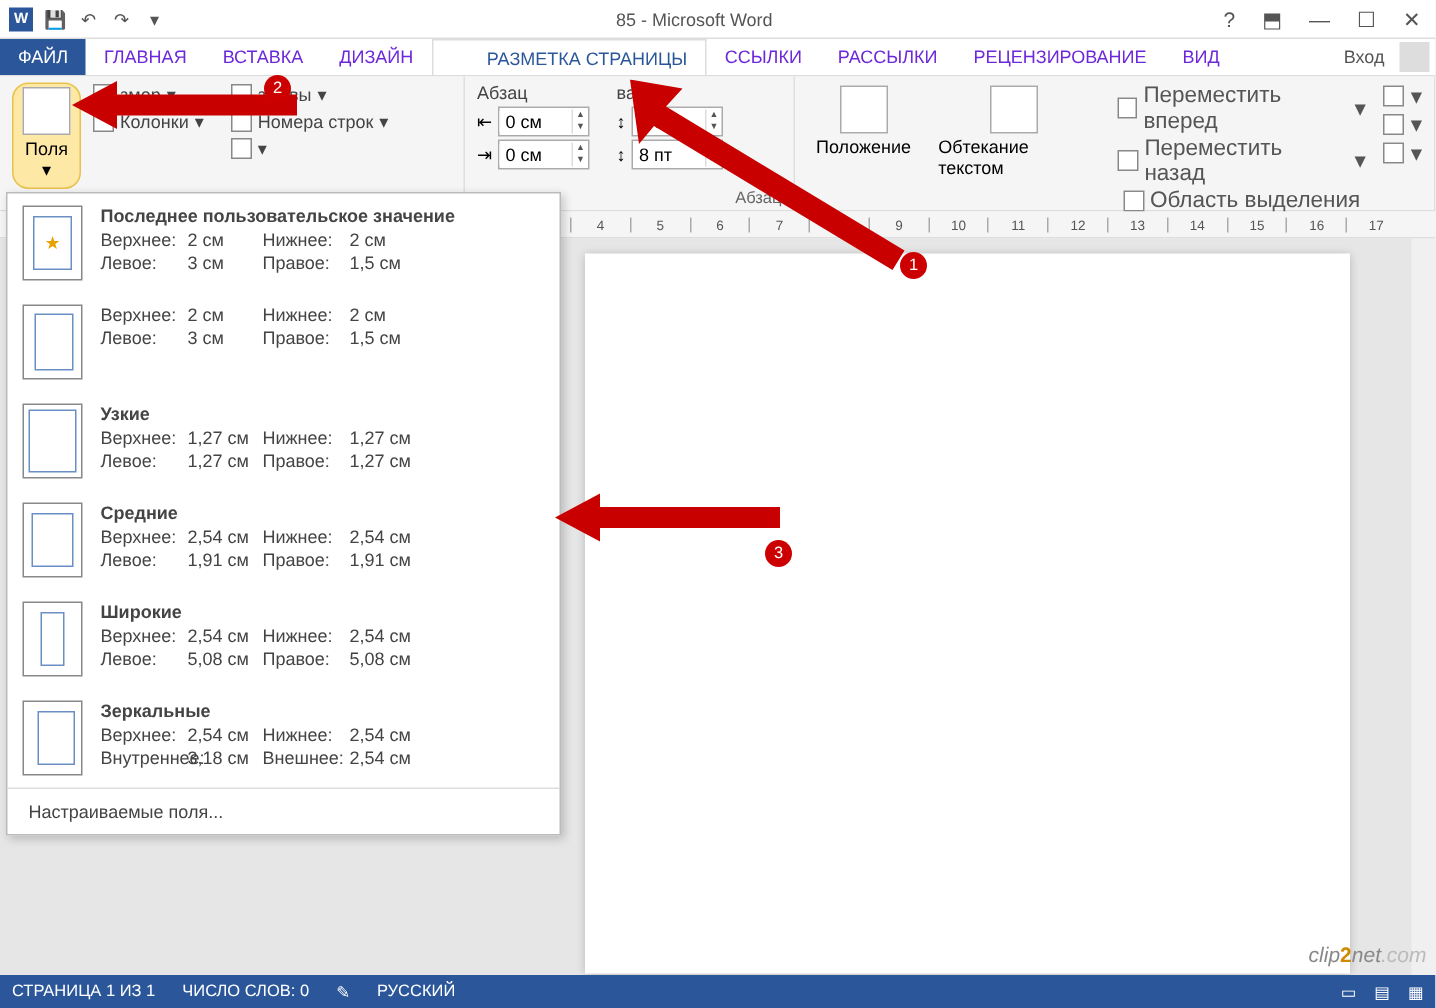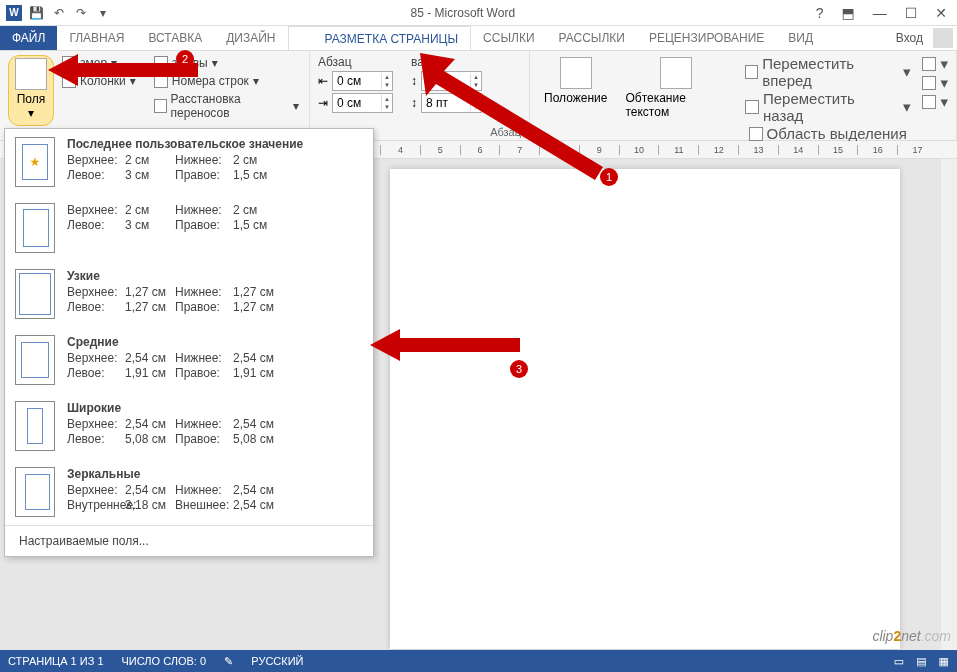--- a/index.html
+++ b/index.html
@@ -4,21 +4,21 @@
 <style>
 * { box-sizing: border-box; margin: 0; padding: 0; font-family: "Segoe UI", Tahoma, sans-serif; }
 body { width: 957px; height: 672px; background: #fff; position: relative; overflow: hidden; font-size: 12px; }
 .titlebar { height: 26px; background: #fff; display: flex; align-items: center; border-bottom: 1px solid #ddd; }
 .titlebar .qat { display: flex; align-items: center; gap: 8px; padding-left: 6px; }
 .titlebar .qat .word-icon { width: 16px; height: 16px; background: #2b579a; color: #fff; display: flex; align-items: center; justify-content: center; font-size: 10px; font-weight: bold; }
 .titlebar .qat .icon { width: 14px; height: 14px; color: #555; display: flex; align-items: center; justify-content: center; }
 .titlebar .title { flex: 1; text-align: center; color: #555; font-size: 12px; }
 .titlebar .wincontrols { display: flex; gap: 18px; padding-right: 10px; color: #555; font-size: 14px; }
 .tabs { height: 25px; display: flex; align-items: stretch; border-bottom: 1px solid #ddd; }
-.tabs .tab { padding: 0 12px; display: flex; align-items: center; color: #737373; font-size: 12px; cursor: pointer; }
+.tabs .tab { padding: 0 12px; display: flex; align-items: center; color: #6d28d9; font-size: 12px; cursor: pointer; }
 .tabs .tab.file { background: #2b579a; color: #fff; font-weight: normal; }
 .tabs .tab.active { background: #fff; border: 1px solid #ddd; border-bottom: none; color: #2b579a; padding-left: 36px; }
 .tabs .spacer { flex: 1; }
 .tabs .signin { padding: 0 6px; display: flex; align-items: center; color: #555; }
 .tabs .avatar { width: 20px; height: 20px; background: #ddd; margin: 2px 4px; }
 .ribbon { height: 90px; background: #f5f5f5; border-bottom: 1px solid #ddd; display: flex; position: relative; }
 .ribbon-group { border-right: 1px solid #e0e0e0; padding: 4px 8px 0 8px; display: flex; flex-direction: column; }
 .ribbon-group .group-body { flex: 1; display: flex; }
 .ribbon-group .group-label { text-align: right; color: #666; font-size: 11px; padding-bottom: 2px; }
 .big-btn { display: flex; flex-direction: column; align-items: center; padding: 2px 6px; cursor: pointer; border-radius: 11px; }
@@ -107,21 +107,21 @@
         <span>Поля</span>
         <span>▾</span>
       </div>
       <div class="small-items" style="margin-left:6px">
         <div class="small-item"><span class="sicon"></span><span>змер</span> ▾</div>
         <div class="small-item"><span class="sicon"></span><span>Колонки</span> ▾</div>
       </div>
       <div class="small-items" style="margin-left:14px">
         <div class="small-item"><span class="sicon"></span><span>зрывы</span> ▾</div>
         <div class="small-item"><span class="sicon"></span><span>Номера строк</span> ▾</div>
-        <div class="small-item"><span class="sicon"></span><span>Расстановка переносов</span> ▾</div>
+        <div class="small-item"><span class="sicon"></span> ▾</div>
       </div>
     </div>
     <div class="group-label">&nbsp;</div>
   </div>
 
   <div class="ribbon-group" style="width:220px">
     <div class="group-body" style="gap:18px">
       <div>
         <div style="color:#444;margin-bottom:2px">Абзац</div>
         <div class="spinner-row">

